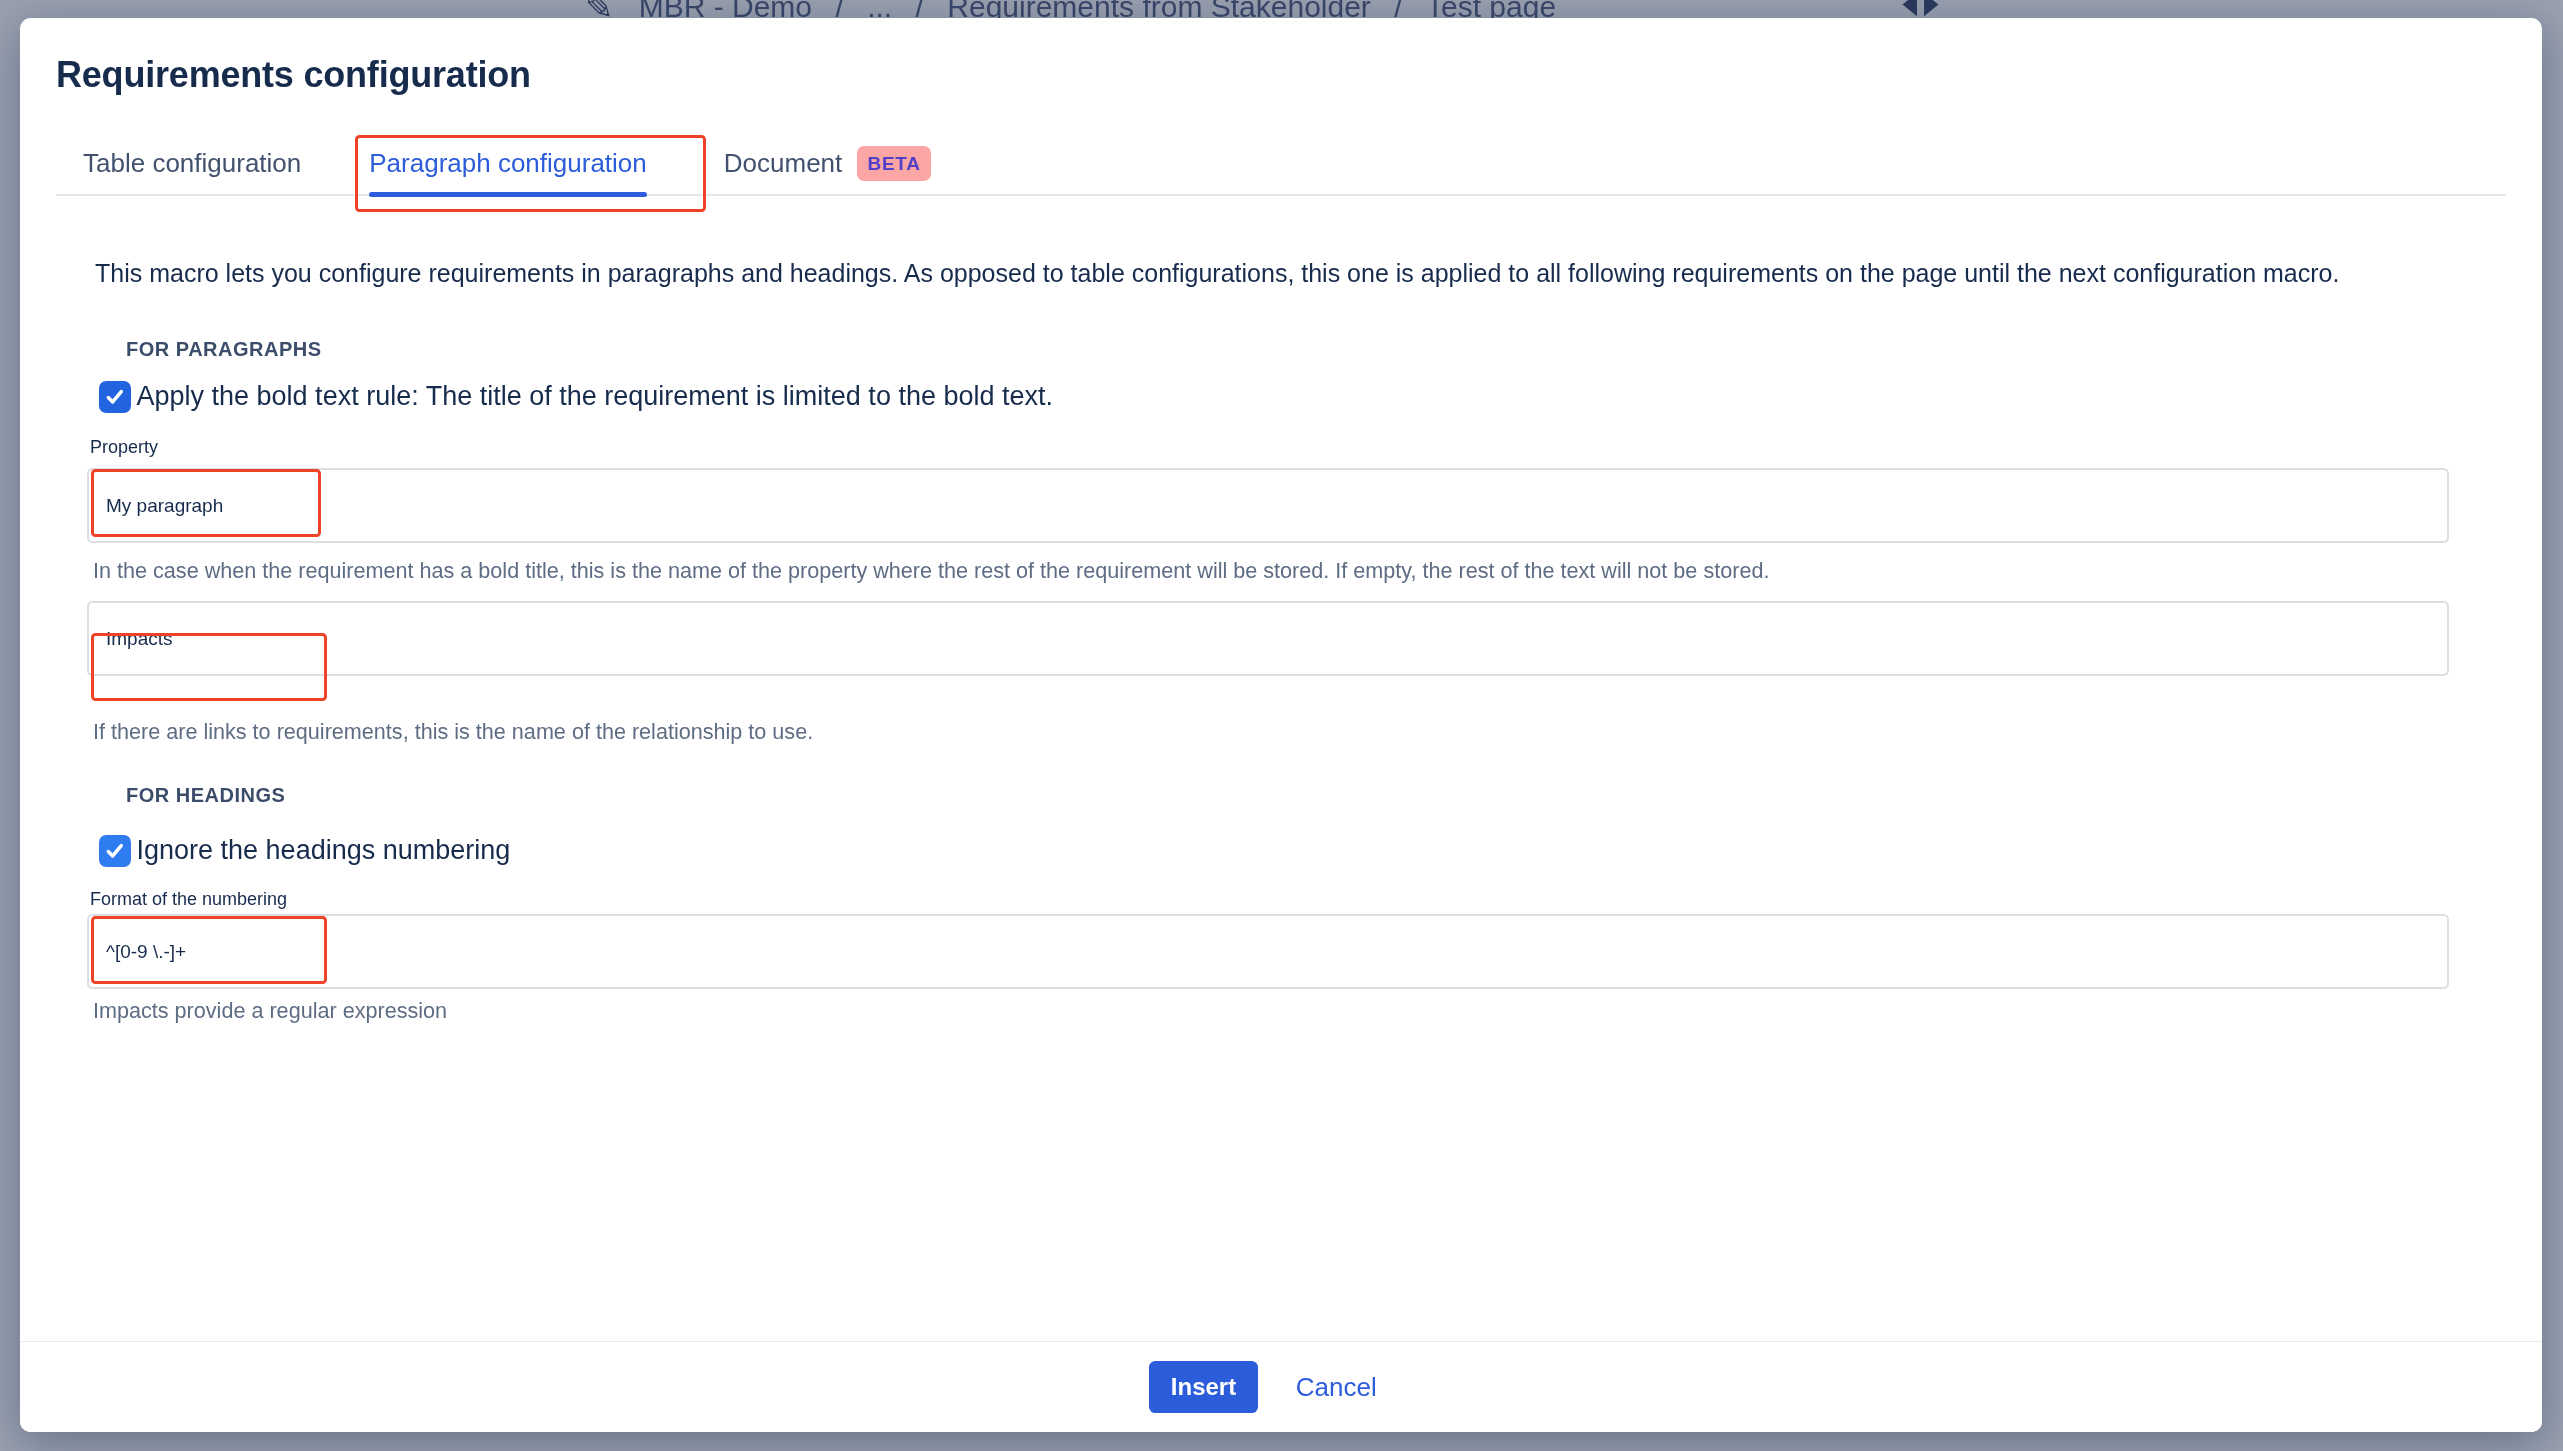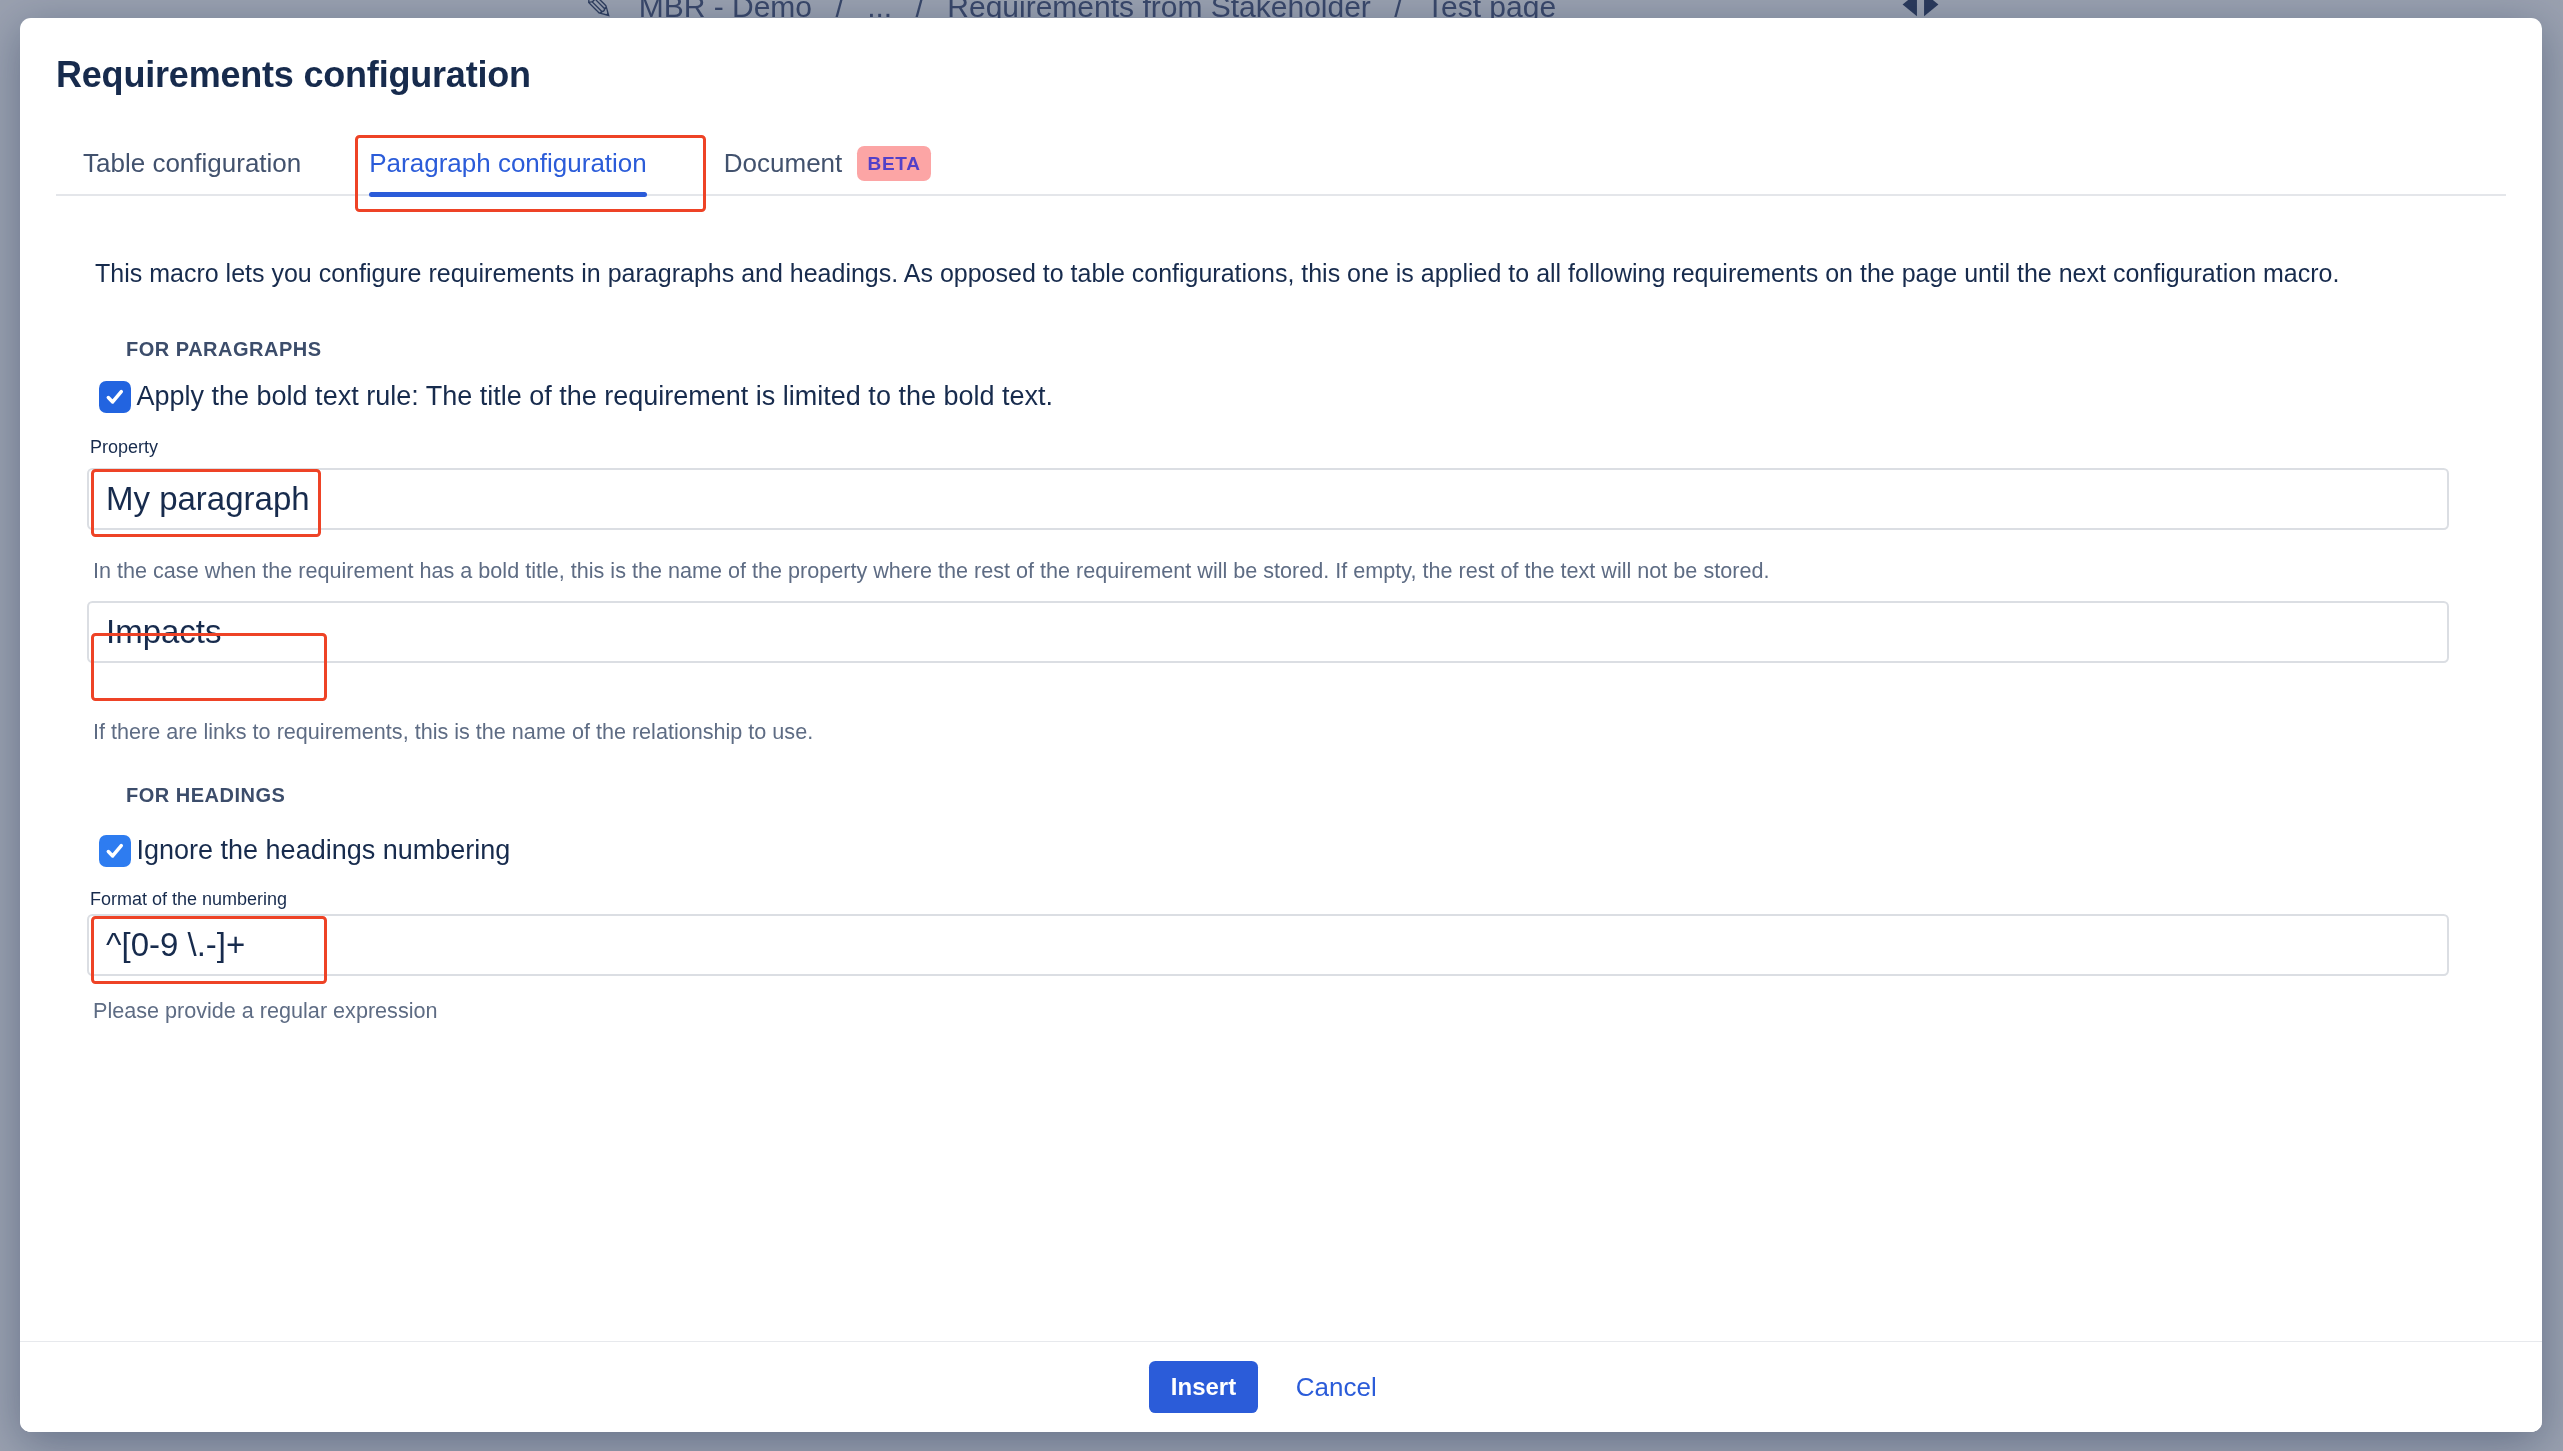--- a/index.html
+++ b/index.html
@@ -54,23 +54,23 @@
               justify-content:center; flex:0 0 auto; cursor:pointer; }
   .cb-blue  { background:#2264e0; }
   .cb-blue-light { background:#2e7cf0; }
   .cb-label { font-size:27px; color:#172b4d; cursor:pointer; }
 
   .field-label { position:absolute; font-size:18px; font-weight:400; color:#172b4d; }
   .lbl-property   { left:70px; top:419px; }
   .lbl-dependency { left:70px; top:585px; }
   .lbl-format     { left:70px; top:871px; }
 
-  .text-input { position:absolute; left:67px; width:2362px; height:62px; border:2.7px solid #dbdee3;
+  .text-input { position:absolute; left:67px; width:2362px; height:75px; border:2.7px solid #dbdee3;
                 border-radius:5.4px; background:#fff; font-family:"Liberation Sans", sans-serif;
-                font-size:33px; color:#172b4d; padding:18px 17px; outline:none; }
+                font-size:19px; color:#172b4d; padding:18px 17px; outline:none; }
   .inp-property   { top:450px; }
   .inp-dependency { top:583px; }
   .inp-format     { top:896px; }
 
   .help { position:absolute; left:73px; font-size:21.6px; color:#5e6c84; white-space:nowrap; }
   .help-property   { top:540px; }
   .help-dependency { top:701px; }
   .help-format     { top:980px; }
 
   
@@ -151,21 +151,21 @@
     <span class="checkbox cb-blue-light">
       <svg width="21.6" height="21.6" viewBox="0 0 16 16">
         <path d="M3.2 8.6l3.2 3.2 6.4-7.6" stroke="#ffffff" stroke-width="2.6" fill="none" stroke-linecap="round" stroke-linejoin="round"></path>
       </svg>
     </span>
     <span class="cb-label">Ignore the headings numbering</span>
   </div>
 
   <div class="field-label lbl-format">Format of the numbering</div>
   <input class="text-input inp-format" type="text" value="^[0-9 \.-]+" style="">
-  <div class="help help-format">Please provide a regular expression</div>
+  <div class="help help-format">Impacts provide a regular expression</div>
 
   <div class="footer">
     <button class="btn-insert">Insert</button>
     <a class="link-cancel">Cancel</a>
   </div>
 
 </div>
 
 
 </body></html>

